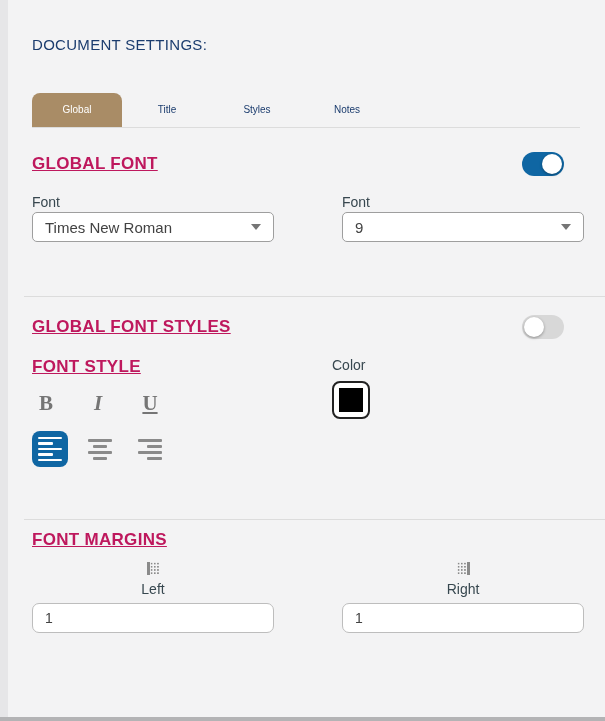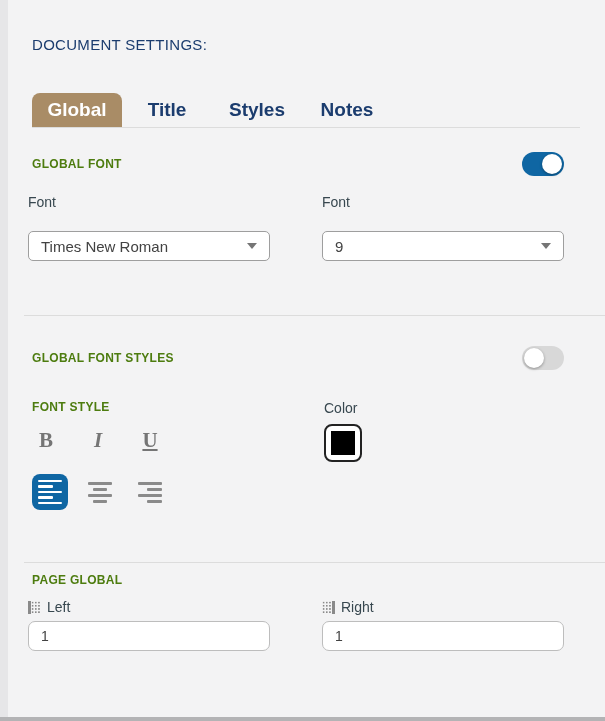--- a/index.html
+++ b/index.html
@@ -27,53 +27,53 @@
     color:#1b3c6e;
   }
   
   .tabs {
     display:flex; margin-top:40px;
     border-bottom:1px solid #dcdcdc;
     width:548px;
   }
   .tab {
     width:90px; height:34px; line-height:34px; text-align:center;
-    font-size:19px; font-weight:700; color:#1b3c6e; cursor:pointer;
+    font-size:10px; font-weight:400; color:#1b3c6e; cursor:pointer;
   }
   .tab.active {
     background:#a98c66; color:#ffffff;
     border-radius:8px 8px 0 0;
   }
   
   .section-label {
-    font-size:12px; font-weight:700; letter-spacing:.3px; color:#4d7c0f;
+    font-size:17px; font-weight:700; letter-spacing:.3px; color:#be185d;text-decoration:underline;
   }
   .field-label { font-size:14px; color:#37474f; }
   .row-between {
     display:flex; align-items:center; justify-content:space-between;
     width:532px;
   }
-  .two-col { display:flex; gap:52px; width:532px;justify-content:flex-end; }
+  .two-col { display:flex; gap:68px; width:532px; }
   .col { width:242px; }
   .divider { width:589px; height:1px; background:#dcdcdc; margin-left:-8px; }
   
   .toggle {
     width:42px; height:24px; border-radius:12px; background:#d8d8d8;
     position:relative; cursor:pointer; flex:none;
   }
   .toggle .knob {
     position:absolute; top:2px; left:2px; width:20px; height:20px;
     border-radius:50%; background:#ffffff;
     box-shadow:0 1px 3px rgba(0,0,0,.35);
   }
   .toggle.on { background:#0f66a3; }
   .toggle.on .knob { left:20px; }
   
   .dropdown {
-    margin-top:21px; height:30px; width:242px; background:#ffffff;
+    margin-top:2px; height:30px; width:242px; background:#ffffff;
     border:1px solid #9e9e9e; border-radius:5px;
     display:flex; align-items:center; justify-content:space-between;
     padding:0 12px; cursor:pointer;
   }
   .dropdown-value { font-size:15px; color:#424242; }
   .caret {
     width:0; height:0;
     border-left:5px solid transparent; border-right:5px solid transparent;
     border-top:6px solid #757575;
   }
@@ -104,37 +104,37 @@
   }
   .jbtn .bar { height:3px; background:#8a8a8a; border-radius:1px; }
   .jbtn .bar:nth-child(odd) { width:100%; }
   .jbtn .bar:nth-child(even) { width:62%; }
   .jbtn.left .bar { align-self:flex-start; }
   .jbtn.center .bar { align-self:center; }
   .jbtn.right .bar { align-self:flex-end; }
   .jbtn.on { background:#0f66a3; }
   .jbtn.on .bar { background:#ffffff; }
   
-  .margin-label { display:flex; align-items:center; gap:6px; }
+  .margin-label { display:flex; align-items:center; gap:6px;flex-direction:column; }
   .margin-icon {
     width:13px; height:13px; flex:none;
     background-image:radial-gradient(circle, #8a8a8a 0.9px, transparent 1.1px);
     background-size:3.2px 3.2px;
   }
   .margin-icon.left-edge  { border-left:3px solid #8a8a8a; }
   .margin-icon.right-edge { border-right:3px solid #8a8a8a; }
   .text-input {
     margin-top:6px; width:242px; height:30px; background:#ffffff;
     border:1px solid #bdbdbd; border-radius:7px;
     padding:0 12px; font-size:14px; color:#424242;
     font-family:"Liberation Sans", sans-serif; outline:none;
   }
   
   .mt24 { margin-top:24px; } .mt18 { margin-top:18px; }
-  .mt30 { margin-top:30px; } .mt54 { margin-top:54px; }
+  .mt30 { margin-top:18px; } .mt54 { margin-top:54px; }
   .mt70 { margin-top:70px; } .mt52 { margin-top:52px; }
   .mt10 { margin-top:10px; } .mt12 { margin-top:12px; }
 </style>
 </head>
 <body>
 
 <div class="left-strip"></div>
 
 <div class="panel">
 
@@ -214,21 +214,21 @@
     <button class="jbtn right">
       <span class="bar"></span>
         <span class="bar"></span>
         <span class="bar"></span>
         <span class="bar"></span>
     </button>
   </div>
 
   <div class="divider mt52"></div>
 
-  <div class="section-label mt10">PAGE GLOBAL</div>
+  <div class="section-label mt10">FONT MARGINS</div>
 
   <div class="two-col mt12">
     <div class="col">
       <div class="margin-label">
         <span class="margin-icon left-edge"></span>
         <span class="field-label">Left</span>
       </div>
       <input class="text-input" type="text" value="1" style="">
     </div>
     <div class="col">

